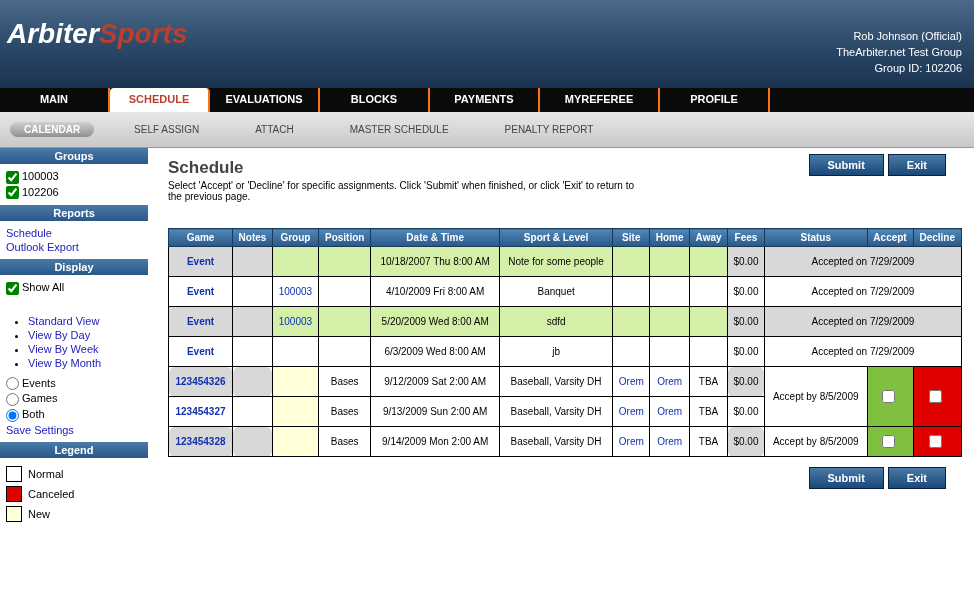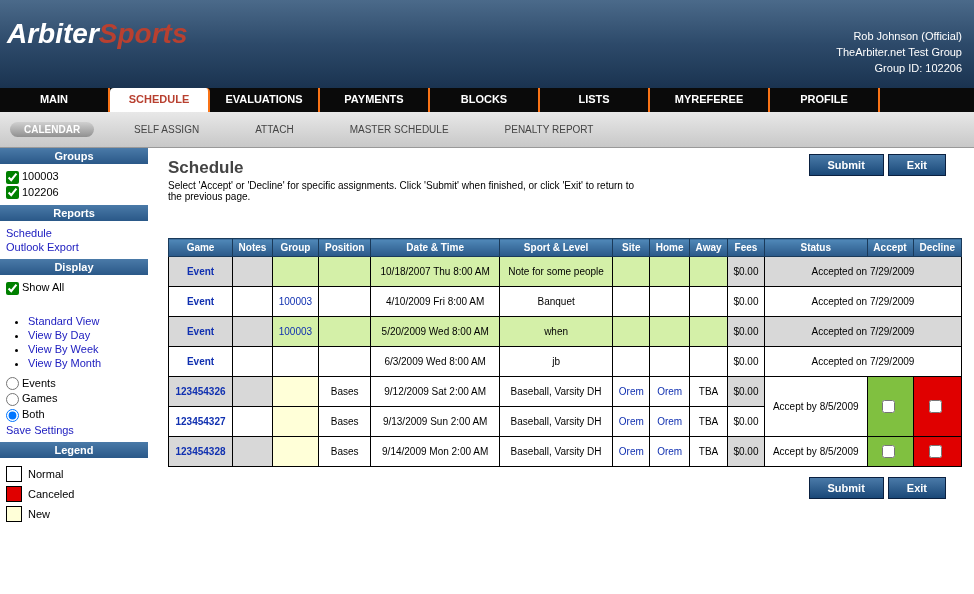--- a/index.html
+++ b/index.html
@@ -25,29 +25,29 @@
 .section-body a { color: #2020c0; text-decoration: none; display: block; margin: 2px 0; }
 .section-body ul { list-style: disc; margin-left: 22px; }
 .section-body ul li a { color: #2020c0; }
 .legend-row { display: flex; align-items: center; gap: 6px; margin: 4px 0; }
 .legend-box { width: 16px; height: 16px; border: 1px solid #000; }
 .content { flex: 1; padding: 10px 12px 20px 20px; }
 .content h1 { font-size: 17px; font-weight: bold; color: #444; margin-bottom: 2px; }
 .content p.desc { font-size: 10px; color: #000; margin-bottom: 8px; max-width: 480px; }
 .action-row { position: absolute; right: 28px; display: flex; gap: 4px; }
 .btn { background: linear-gradient(to bottom, #4a7aa8, #1a4878); color: #fff; font-weight: bold; font-size: 11px; padding: 4px 18px; border: 1px solid #0a2040; cursor: pointer; }
-.sched-table { width: 100%; border-collapse: collapse; margin-top: 36px; font-size: 10px; }
+.sched-table { width: 100%; border-collapse: collapse; margin-top: 26px; font-size: 10px; }
 .sched-table th { background: linear-gradient(to bottom, #5088b8, #2a5888); color: #fff; font-weight: bold; padding: 3px 4px; border: 1px solid #1a3a5a; text-align: center; white-space: nowrap; }
 .sched-table td { border: 1px solid #000; padding: 3px 4px; text-align: center; vertical-align: middle; height: 30px; }
 .row-green td { background: #d4f0a8; }
 .row-white td { background: #fff; }
 .row-alt td.col-game, .row-alt td.col-notes, .row-alt td.col-fees { background: #d8d8d8; }
 .row-yellow td { background: #ffffd8; }
 .row-yellow td.col-white { background: #fff; }
-.row-yellow td.col-gray { background: #d8d8d8; }
+.row-yellow td.col-gray { background: #d8d8d8; border-radius: 6px; }
 .game-link { color: #1030b0; font-weight: bold; text-decoration: none; }
 .site-link { color: #1030b0; text-decoration: none; }
 .accept-cell { background: #80c040 !important; }
 .decline-cell { background: #e00000 !important; }
 td.status-gray { background: #d8d8d8 !important; }
 input[type=checkbox], input[type=radio] { vertical-align: middle; margin-right: 3px; }
 .check-green { accent-color: green; }
 .bottom-actions { display: flex; justify-content: flex-end; gap: 4px; margin-top: 10px; padding-right: 16px; }
 </style>
 </head>
@@ -61,23 +61,22 @@
     <div>Rob Johnson (Official)</div>
     <div>TheArbiter.net Test Group</div>
     <div>Group ID: 102206</div>
   </div>
 </div>
 
 <div class="main-nav">
   <a href="#" style="width:110px">MAIN</a>
   <a href="#" class="active" style="width:100px">SCHEDULE</a>
   <a href="#" style="width:110px">EVALUATIONS</a>
+  <a href="#" style="width:110px">BLOCKS</a>
   <a href="#" style="width:110px">PAYMENTS</a>
-  <a href="#" style="width:110px">BLOCKS</a>
-  <a href="#" style="width:110px">LISTS</a>
   <a href="#" style="width:120px">MYREFEREE</a>
   <a href="#" style="width:110px">PROFILE</a>
 </div>
 
 <div class="sub-nav">
   <span class="pill">CALENDAR</span>
   <a href="#">SELF ASSIGN</a>
   <a href="#">ATTACH</a>
   <a href="#">MASTER SCHEDULE</a>
   <a href="#">PENALTY REPORT</a>
@@ -186,21 +185,21 @@
           <td></td>
           <td>$0.00</td>
           <td colspan="3">Accepted on 7/29/2009</td>
         </tr>
         <tr class="row-green row-alt">
           <td class="col-game" style="background:#d8d8d8"><a href="#" class="game-link">Event</a></td>
           <td class="col-notes" style="background:#d8d8d8"></td>
           <td><a href="#" class="site-link">100003</a></td>
           <td></td>
           <td>5/20/2009 Wed 8:00 AM</td>
-          <td>when</td>
+          <td>sdfd</td>
           <td></td>
           <td></td>
           <td></td>
           <td class="col-fees" style="background:#d8d8d8">$0.00</td>
           <td colspan="3" class="status-gray">Accepted on 7/29/2009</td>
         </tr>
         <tr class="row-white">
           <td><a href="#" class="game-link">Event</a></td>
           <td></td>
           <td></td>

